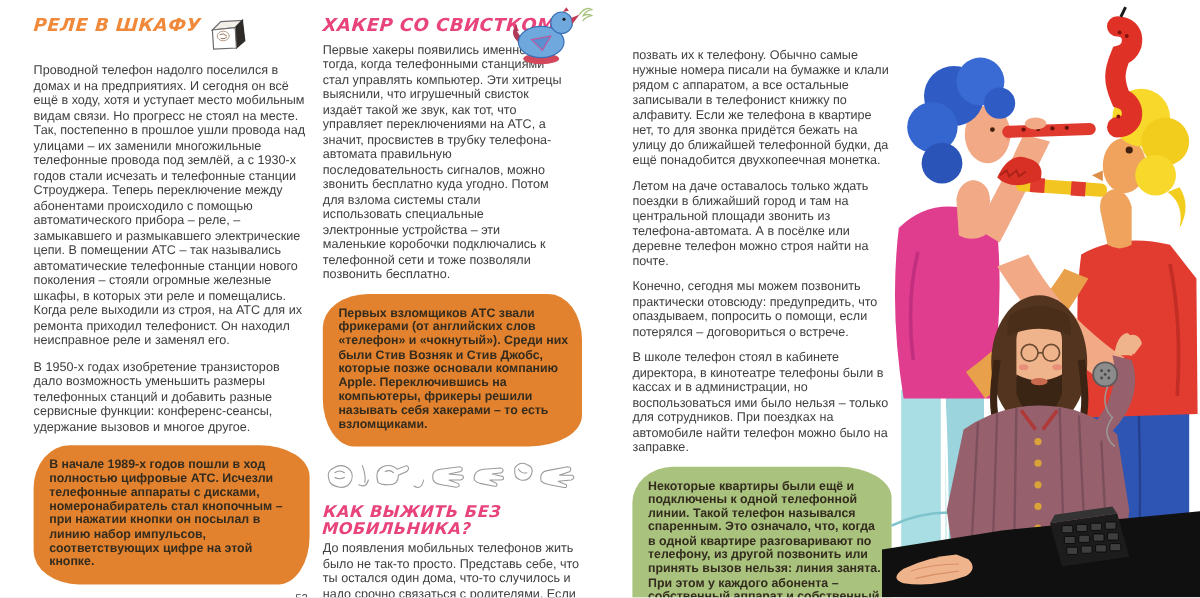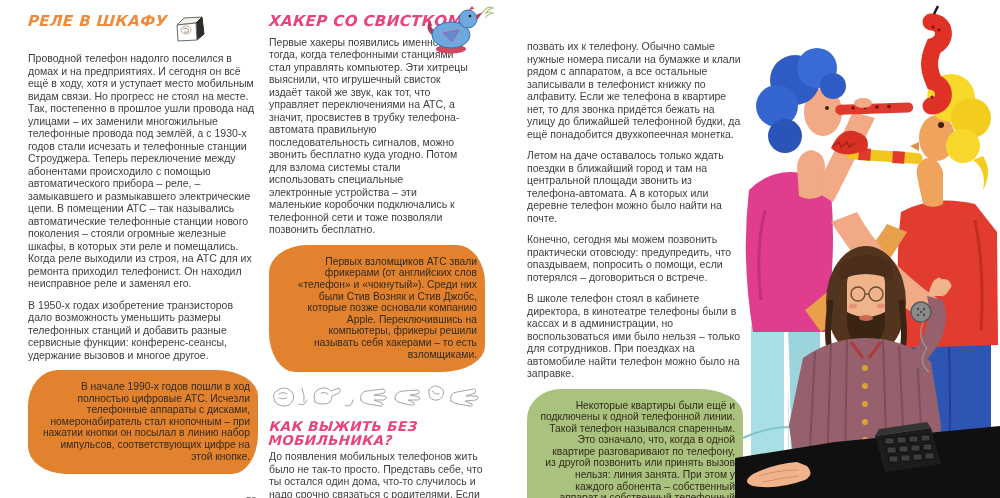--- a/index.html
+++ b/index.html
@@ -19,22 +19,22 @@
     font-family:"DejaVu Sans", sans-serif; font-weight:bold; font-style:italic;
     font-size:15px; letter-spacing:0.4px; text-transform:uppercase; line-height:1.05;
     transform:skewX(-4deg);
   }
   .h-orange { color:#f08a3a; }
   .h-pink   { color:#e8437c; }
 
   .body-p { font-size:10.5px; line-height:12.5px; margin-bottom:9px; text-align:left; }
 
   .fact-box {
-    color:#332b1e; font-weight:normal; font-size:10.3px; line-height:11.6px;
-    padding:11px 8px 12px 13px; margin-top:4px;text-align:right;
+    color:#332b1e; font-weight:bold; font-size:10.3px; line-height:11.6px;
+    padding:11px 8px 12px 13px; margin-top:4px;
   }
   .box-orange {
     background:#e2822e;
     border-radius: 30px 42px 26px 38px / 36px 26px 40px 28px;
   }
   .box-orange-2 {
     background:#e2822e;
     border-radius: 38px 28px 44px 26px / 28px 38px 26px 40px;
     margin-bottom:8px;
   }
@@ -62,21 +62,21 @@
           <polygon points="4,11 11,4 29,3 23,9" fill="#f2efe9" stroke="#6b6b6b" stroke-width="1"></polygon>
           <polygon points="23,9 29,3 31,20 24,26" fill="#2e2b28" stroke="#2e2b28" stroke-width="1"></polygon>
           <polygon points="4,11 23,9 24,26 5,27" fill="#ffffff" stroke="#6b6b6b" stroke-width="1"></polygon>
           <ellipse cx="13" cy="16" rx="5" ry="4" fill="none" stroke="#b09a86" stroke-width="0.8"></ellipse>
           <path d="M10,15 q3,-2 6,1 M11,18 q3,1 5,-1" fill="none" stroke="#8a5b3a" stroke-width="0.7"></path>
         </svg>
       </span>
     </div>
     <p class="body-p">Проводной телефон надолго поселился в домах и на предприятиях. И сегодня он всё ещё в ходу, хотя и уступает место мобильным видам связи. Но прогресс не стоял на месте. Так, постепенно в прошлое ушли провода над улицами – их заменили многожильные телефонные провода под землёй, а с 1930-х годов стали исчезать и телефонные станции Строуджера. Теперь переключение между абонентами происходило с помощью автоматического прибора – реле, – замыкавшего и размыкавшего электрические цепи. В помещении АТС – так назывались автоматические телефонные станции нового поколения – стояли огромные железные шкафы, в которых эти реле и помещались. Когда реле выходили из строя, на АТС для их ремонта приходил телефонист. Он находил неисправное реле и заменял его.</p>
     <p class="body-p">В 1950-х годах изобретение транзисторов дало возможность уменьшить размеры телефонных станций и добавить разные сервисные функции: конференс-сеансы, удержание вызовов и многое другое.</p>
-    <div class="fact-box box-orange">В начале 1990-х годов пошли в ход полностью цифровые АТС. Исчезли телефонные аппараты с дисками, номеронабиратель стал кнопочным – при нажатии кнопки он посылал в линию набор импульсов, соответствующих цифре на этой кнопке.</div>
+    <div class="fact-box box-orange">В начале 1989-х годов пошли в ход полностью цифровые АТС. Исчезли телефонные аппараты с дисками, номеронабиратель стал кнопочным – при нажатии кнопки он посылал в линию набор импульсов, соответствующих цифре на этой кнопке.</div>
   </div>
 
   <div class="page-number">52</div>
 
   <div class="col col-2">
     <div class="heading-row">
       <div class="script-heading h-pink">Хакер со свистком</div>
       <span class="bird-wrap">
         <svg width="78" height="54" viewBox="0 0 78 54">
           <path d="M62,10 q5,-7 10,-4 q-5,1 -7,5 q4,-2 7,0 q-5,1 -7,4" fill="none" stroke="#a8c37e" stroke-width="1.2" stroke-linecap="round"></path>
@@ -110,21 +110,21 @@
     </div>
 
     <div class="heading-row" style="margin-bottom:3px;">
       <div class="script-heading h-pink" style="font-size:13.5px">Как выжить без мобильника?</div>
     </div>
     <p class="body-p">До появления мобильных телефонов жить было не так-то просто. Представь себе, что ты остался один дома, что-то случилось и надо срочно связаться с родителями. Если в квартире есть проводной телефон, то можно позвонить родителям на работу и попросить</p>
   </div>
 
   <div class="col col-3">
     <p class="body-p">позвать их к телефону. Обычно самые нужные номера писали на бумажке и клали рядом с аппаратом, а все остальные записывали в телефонист книжку по алфавиту. Если же телефона в квартире нет, то для звонка придётся бежать на улицу до ближайшей телефонной будки, да ещё понадобится двухкопеечная монетка.</p>
-    <p class="body-p">Летом на даче оставалось только ждать поездки в ближайший город и там на центральной площади звонить из телефона-автомата. А в которых или деревне телефон можно было найти на почте.</p>
+    <p class="body-p">Летом на даче оставалось только ждать поездки в ближайший город и там на центральной площади звонить из телефона-автомата. А в посёлке или деревне телефон можно строя найти на почте.</p>
     <p class="body-p">Конечно, сегодня мы можем позвонить практически отовсюду: предупредить, что опаздываем, попросить о помощи, если потерялся – договориться о встрече.</p>
     <p class="body-p">В школе телефон стоял в кабинете директора, в кинотеатре телефоны были в кассах и в администрации, но воспользоваться ими было нельзя – только для сотрудников. При поездках на автомобиле найти телефон можно было на заправке.</p>
     <div class="fact-box box-green">Некоторые квартиры были ещё и подключены к одной телефонной линии. Такой телефон назывался спаренным. Это означало, что, когда в одной квартире разговаривают по телефону, из другой позвонить или принять вызов нельзя: линия занята. При этом у каждого абонента – собственный аппарат и собственный телефонный номер, который блокируется, когда телефон использует сосед.</div>
   </div>
 
   <div class="illustration">
     <svg width="265" height="498" viewBox="0 0 265 498">
 
       <g>
         <rect x="16" y="325" width="33" height="173" fill="#a8dee4"></rect>

